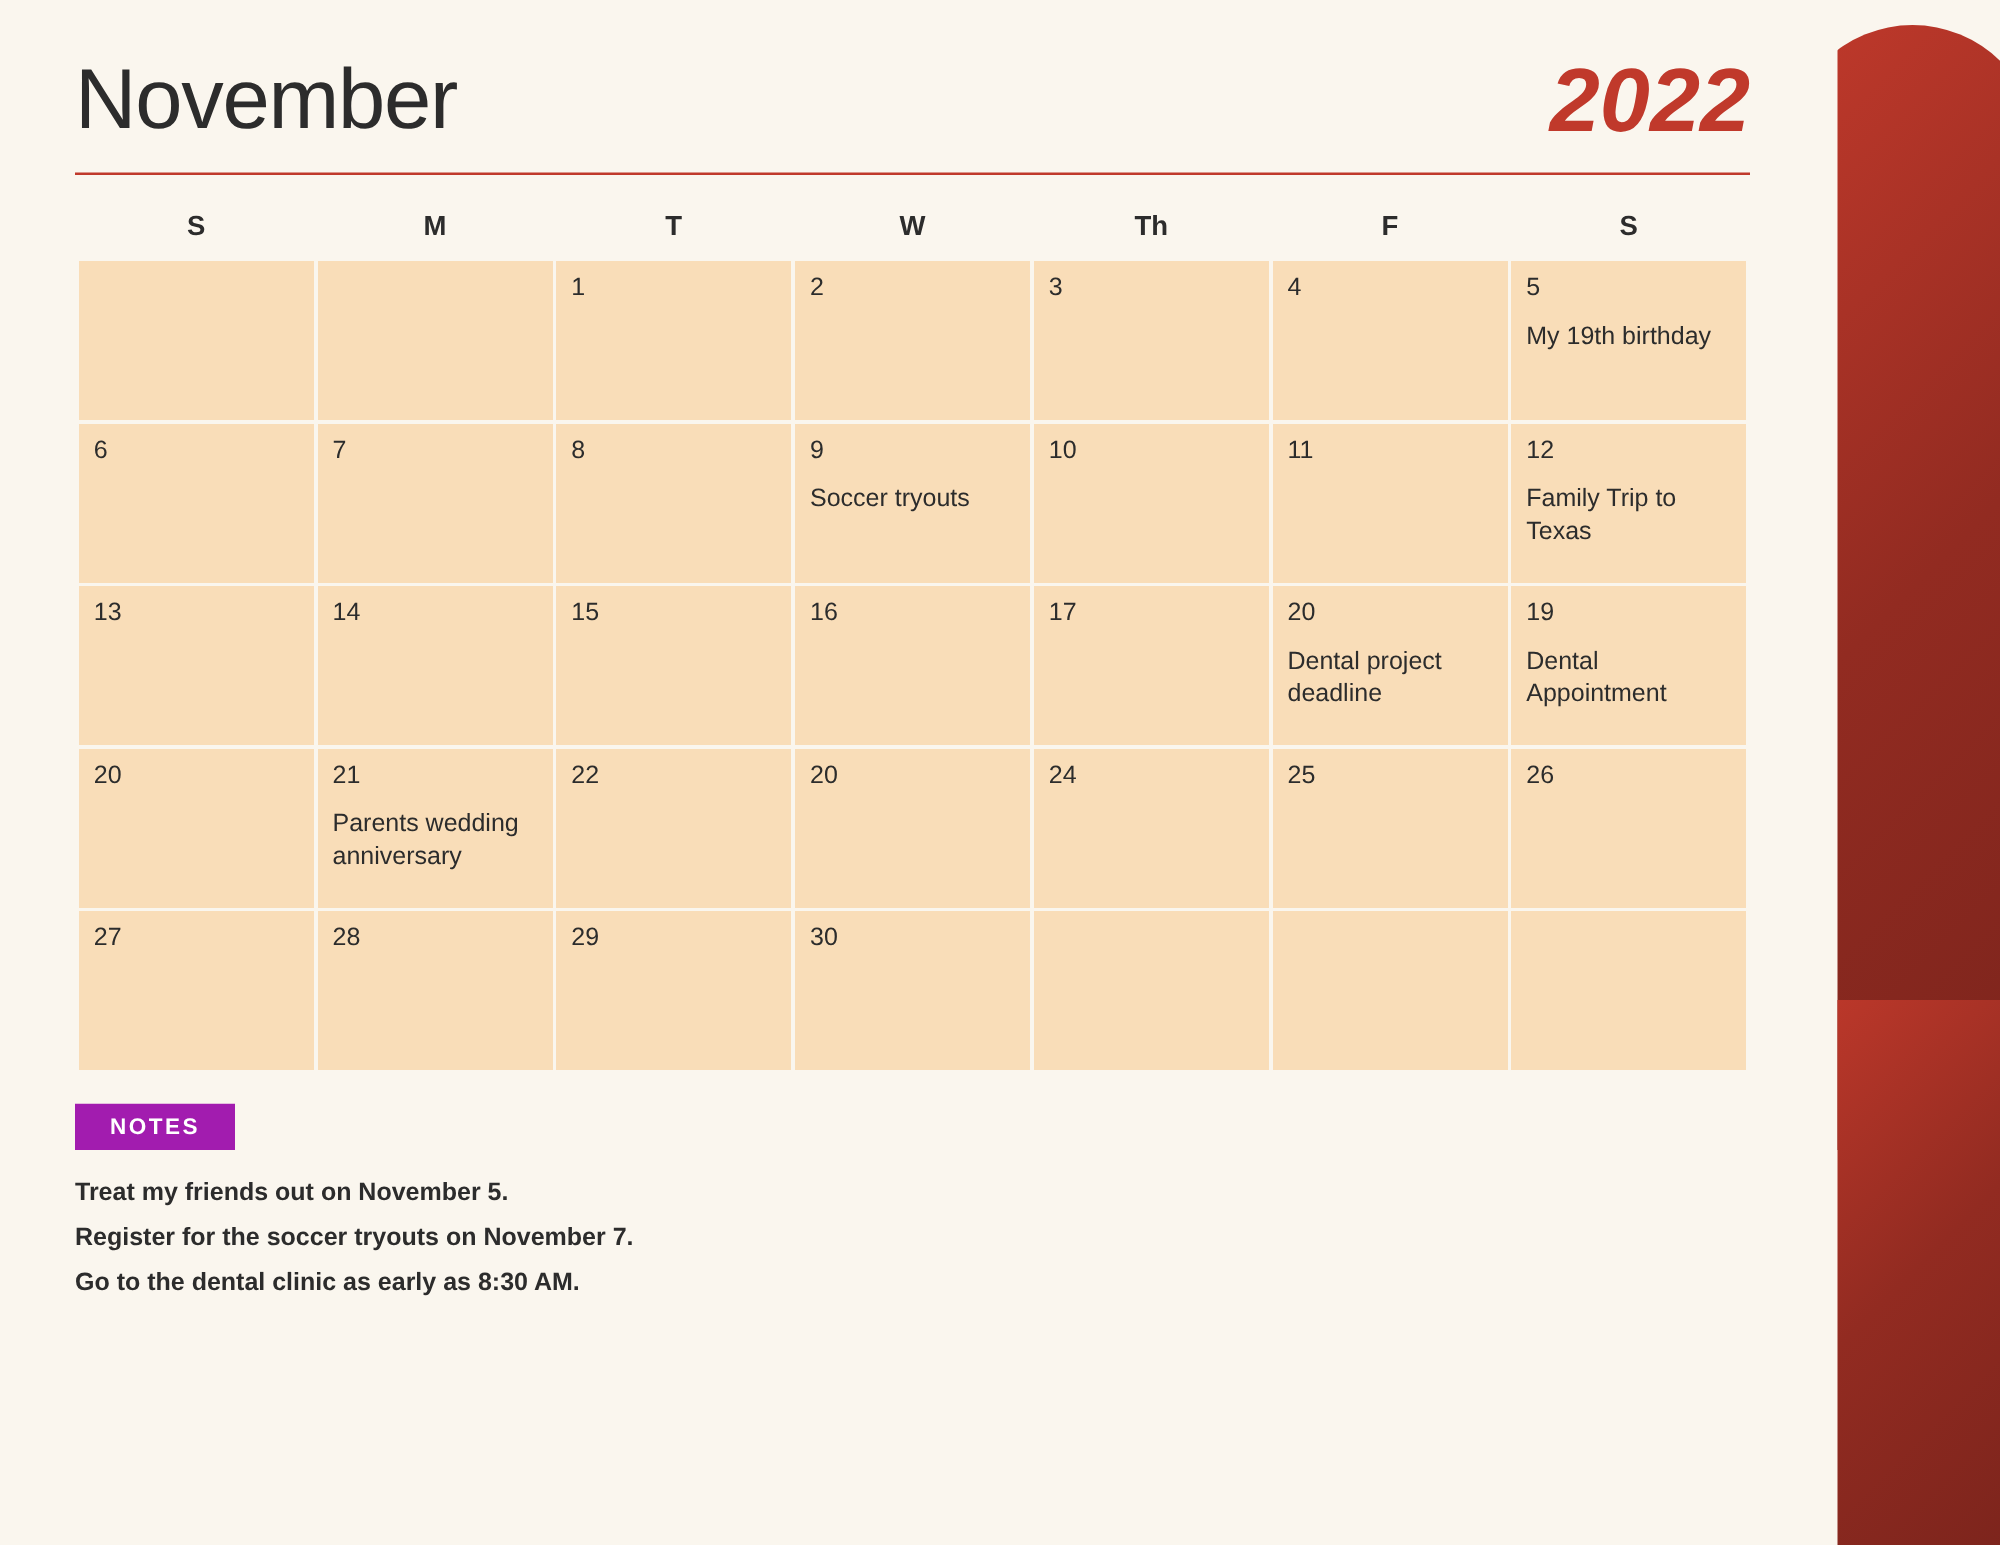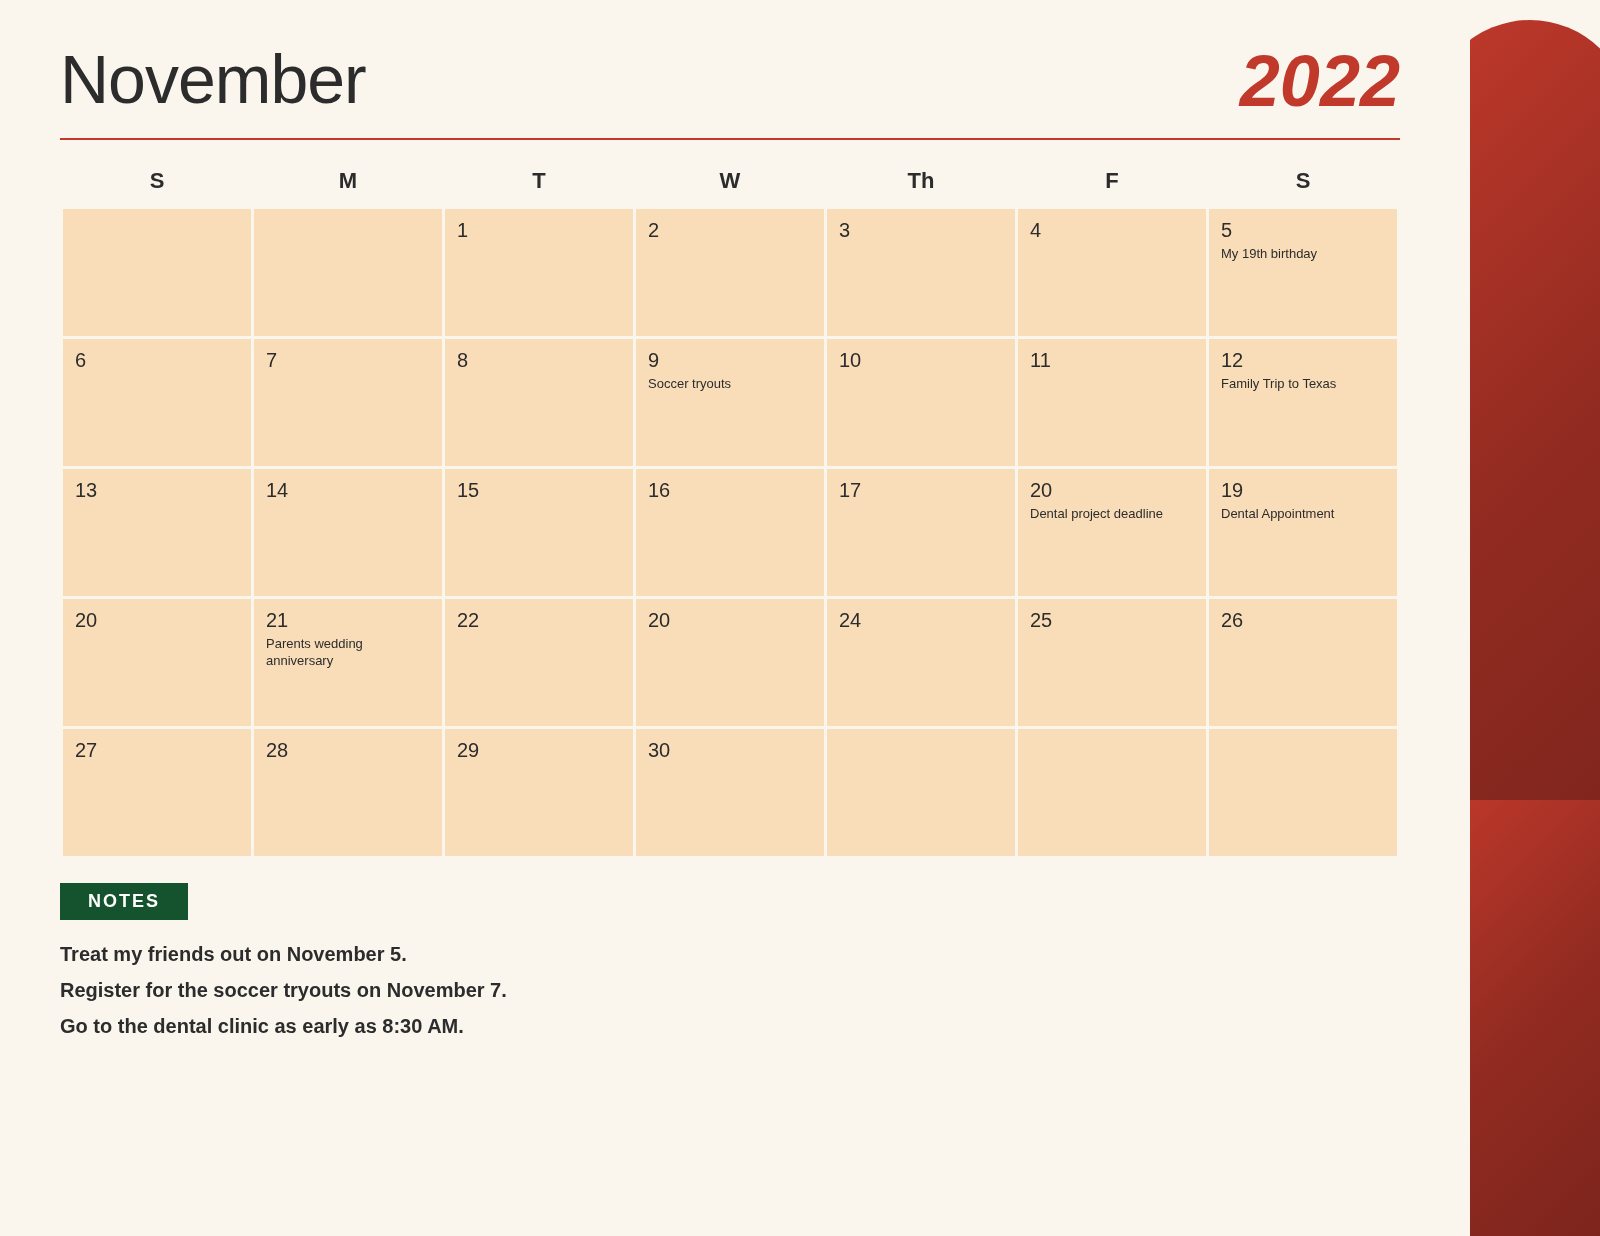--- a/index.html
+++ b/index.html
@@ -109,35 +109,35 @@
 
     .cell-day {
       font-size: 20px;
       font-weight: 500;
       color: #2c2c2c;
       display: block;
       margin-bottom: 4px;
     }
 
     .cell-event {
-      font-size: 13px;
+      font-size: 20px;
       color: #2c2c2c;
       line-height: 1.3;
-      margin-top: 4px;
+      margin-top: 14px;
     }
 
     
     .notes-section {
       margin-top: 24px;
       padding-right: 140px;
     }
 
     .notes-label {
       display: inline-block;
-      background-color: #14532d;
+      background-color: #a21caf;
       color: #ffffff;
       font-size: 18px;
       font-weight: 700;
       letter-spacing: 2px;
       padding: 8px 28px;
       margin-bottom: 16px;
     }
 
     .notes-text {
       font-size: 20px;

